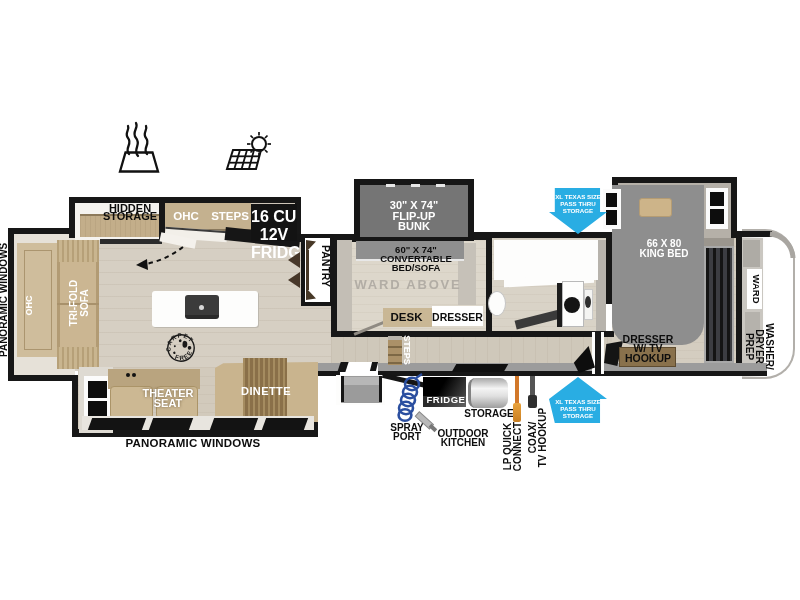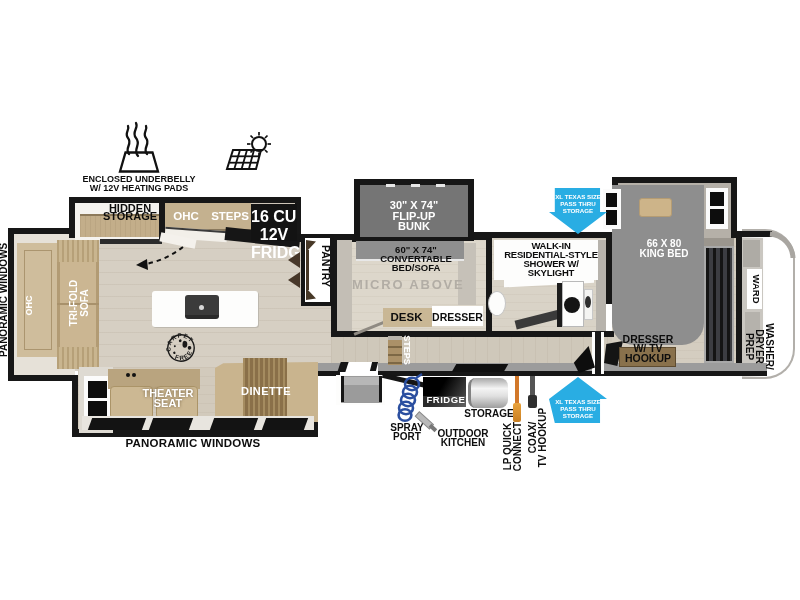--- a/index.html
+++ b/index.html
@@ -184,21 +184,21 @@
 <div class="a" style="left:458px;top:243px;width:18px;height:62px;background:#c6c1b8"></div>
 
 <div class="a" style="left:356px;top:241px;width:108px;height:20px;background:#8f8f8f;border-bottom:2px solid #e8e8e8"></div>
 
 <div class="a" style="left:352px;top:322px;width:58px;height:3px;background:#8f8a82;transform:rotate(-22deg)"></div>
 
 <div class="a" style="left:383px;top:308px;width:49px;height:19px;background:#c9b795"></div>
 
 <div class="t" style="left:356px;top:246px;width:120px;font-size:9.5px;line-height:8.8px">60" X 74"<br>CONVERTABLE<br>BED/SOFA</div>
 
-<div class="t" style="left:352px;top:277px;width:112px;font-size:13px;letter-spacing:1.8px;color:#b2ada5">MICRO ABOVE</div>
+<div class="t" style="left:352px;top:277px;width:112px;font-size:13px;letter-spacing:1.8px;color:#b2ada5">WARD ABOVE</div>
 
 <div class="t" style="left:383px;top:311px;width:47px;font-size:11.5px">DESK</div>
 
 <div class="a" style="left:432px;top:306px;width:51px;height:20px;background:#fff"></div>
 
 <div class="t" style="left:431px;top:311px;width:53px;font-size:10.5px">DRESSER</div>
 
 <div class="a" style="left:354px;top:179px;width:120px;height:62px;background:#161616"></div>
 
 <div class="a" style="left:360px;top:185px;width:108px;height:52px;background:#757575"></div>
@@ -214,21 +214,20 @@
 <div class="a" style="left:388px;top:336px;width:14px;height:29px;background:#ab9168;border-top:4px solid #b7b2a9;background-image:repeating-linear-gradient(180deg,transparent 0 6px,#7d6845 6px 8px)"></div>
 
 <div class="t wt" style="left:390px;top:344px;width:31px;height:12px;font-size:9px;transform:rotate(90deg)">STEPS</div>
 
 <div class="a" style="left:596px;top:240px;width:10px;height:91px;background:#b7b3ac"></div>
 
 <div class="a" style="left:494px;top:240px;width:104px;height:40px;background:#fdfdfc"></div>
 
 <div class="a" style="left:504px;top:276px;width:90px;height:9px;background:#fdfdfc;transform:skewY(-3deg)"></div>
 
-<div class="t" style="left:498px;top:241px;width:106px;font-size:9.5px;line-height:9px;letter-spacing:-.2px">WALK-IN<br>RESIDENTIAL-STYLE<br>SHOWER W/<br>SKYLIGHT</div>
 
 <div class="a" style="left:488px;top:291px;width:18px;height:25px;background:#fdfdfc;border-radius:50%;border:1px solid #c5c5c5"></div>
 
 <div class="a" style="left:515px;top:315px;width:46px;height:9px;background:#3a3a3a;transform:rotate(-14deg)"></div>
 
 <div class="a" style="left:557px;top:283px;width:5px;height:44px;background:#1c1c1c"></div>
 
 <div class="a" style="left:562px;top:281px;width:22px;height:46px;background:#fdfdfc;border:1px solid #b9b9b9"></div>
 
 <div class="a" style="left:564px;top:297px;width:16px;height:16px;background:#141414;border-radius:50%"></div>
@@ -328,21 +327,20 @@
 <div class="t" style="left:506px;top:427px;width:64px;height:21px;font-size:10px;line-height:10px;transform:rotate(-90deg)">COAX/<br>TV HOOKUP</div>
 
 <div class="a" style="left:549px;top:188px;width:58px;height:46px;background:#29ade3;clip-path:polygon(10% 0,88% 0,88% 52%,100% 52%,50% 100%,0 52%,10% 52%)"></div>
 
 <div class="t wt" style="left:549px;top:193px;width:58px;font-size:6.2px;line-height:7px">XL TEXAS SIZE<br>PASS THRU<br>STORAGE</div>
 
 <div class="a" style="left:549px;top:377px;width:58px;height:46px;background:#29ade3;clip-path:polygon(50% 0,100% 48%,88% 48%,88% 100%,10% 100%,0 48%)"></div>
 
 <div class="t wt" style="left:549px;top:398px;width:58px;font-size:6.2px;line-height:7px">XL TEXAS SIZE<br>PASS THRU<br>STORAGE</div>
 
-<div class="t" style="left:72px;top:175px;width:134px;font-size:9px;line-height:8.8px">ENCLOSED UNDERBELLY<br>W/ 12V HEATING PADS</div>
 
 
 <svg class="a" style="left:0;top:0" width="800" height="600" viewBox="0 0 800 600">
 
   <g fill="none" stroke="#111" stroke-width="2.3">
     <path d="M125.5,152.5 L152.5,152.5 L158,171.5 L120,171.5 Z"></path>
     <path d="M129,154 C124,148 133,144 128,138 C124,133 130,130 128,126" stroke-linecap="round"></path>
     <path d="M138,156 C132,149 142,145 136,138 C131,132 139,128 136,123" stroke-linecap="round"></path>
     <path d="M147,154 C142,148 151,144 146,138 C142,133 148,130 146,126" stroke-linecap="round"></path>
   </g>

